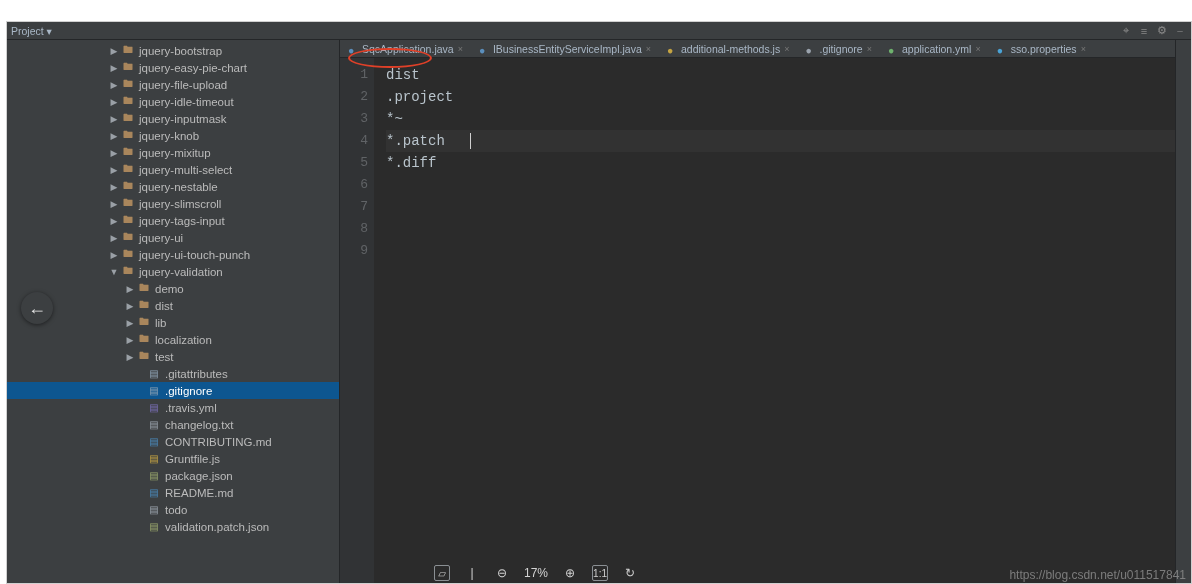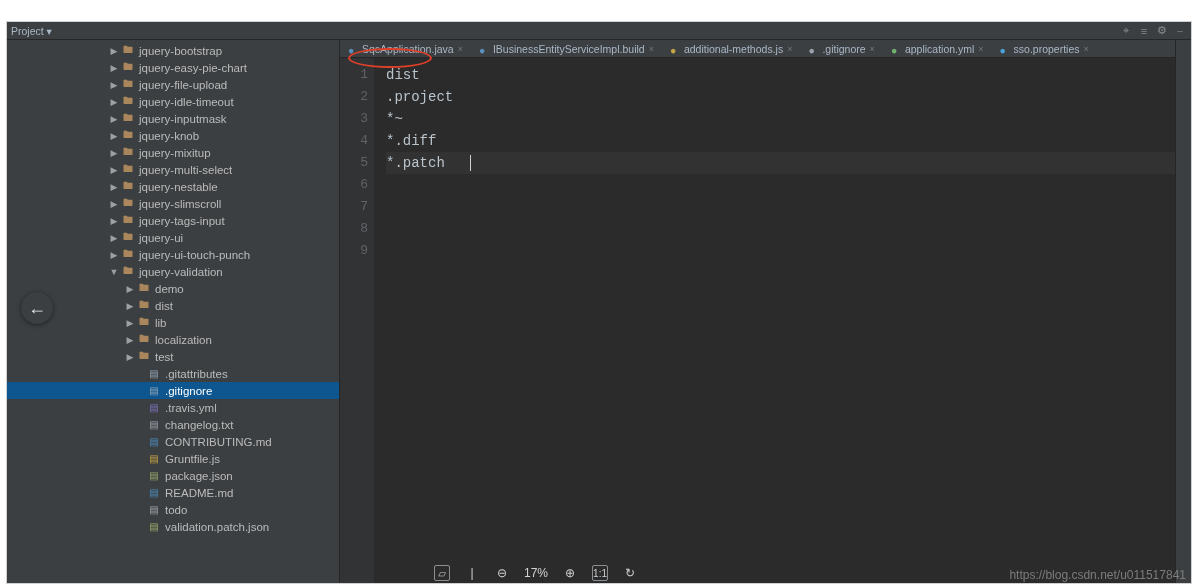--- a/index.html
+++ b/index.html
@@ -438,21 +438,21 @@
 
     <div class="editor-pane">
       <div class="tabbar" id="tabbar">
           <div class="tab">
             <span class="tab-icon ico-java">●</span>
             <span>SqcApplication.java</span>
             <span class="close-x">×</span>
           </div>
           <div class="tab">
             <span class="tab-icon ico-java">●</span>
-            <span>IBusinessEntityServiceImpl.build</span>
+            <span>IBusinessEntityServiceImpl.java</span>
             <span class="close-x">×</span>
           </div>
           <div class="tab">
             <span class="tab-icon ico-js">●</span>
             <span>additional-methods.js</span>
             <span class="close-x">×</span>
           </div>
           <div class="tab">
             <span class="tab-icon ico-txt">●</span>
             <span>.gitignore</span>
@@ -478,22 +478,22 @@
             <div>5</div>
             <div>6</div>
             <div>7</div>
             <div>8</div>
             <div>9</div>
           </div>
         <div class="code" id="code">
             <div class="code-line">dist</div>
             <div class="code-line">.project</div>
             <div class="code-line">*~</div>
+            <div class="code-line current">*.patch</div>
             <div class="code-line">*.diff</div>
-            <div class="code-line current">*.patch</div>
           </div>
       </div>
     </div>
 
     <div class="right-strip"></div>
   </div>
 </div>
 
 <div class="red-ellipse"></div>
 

